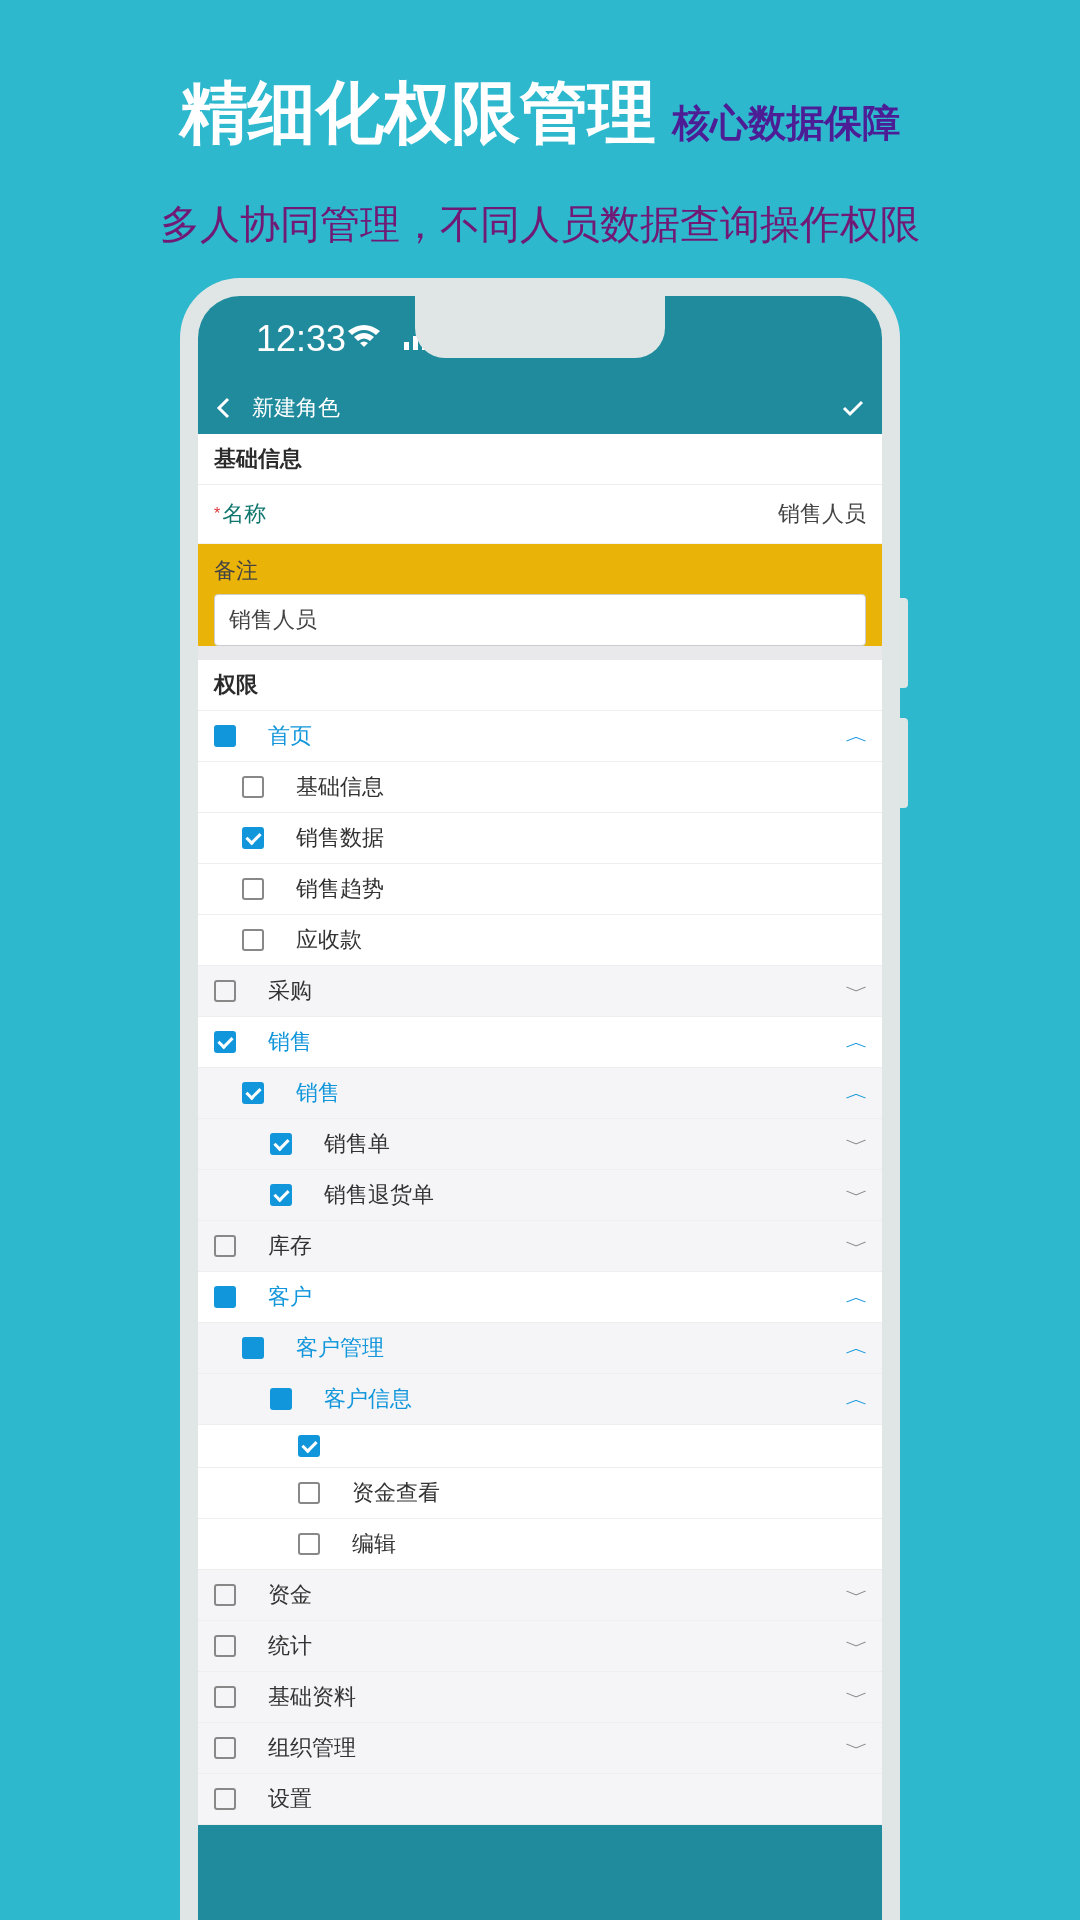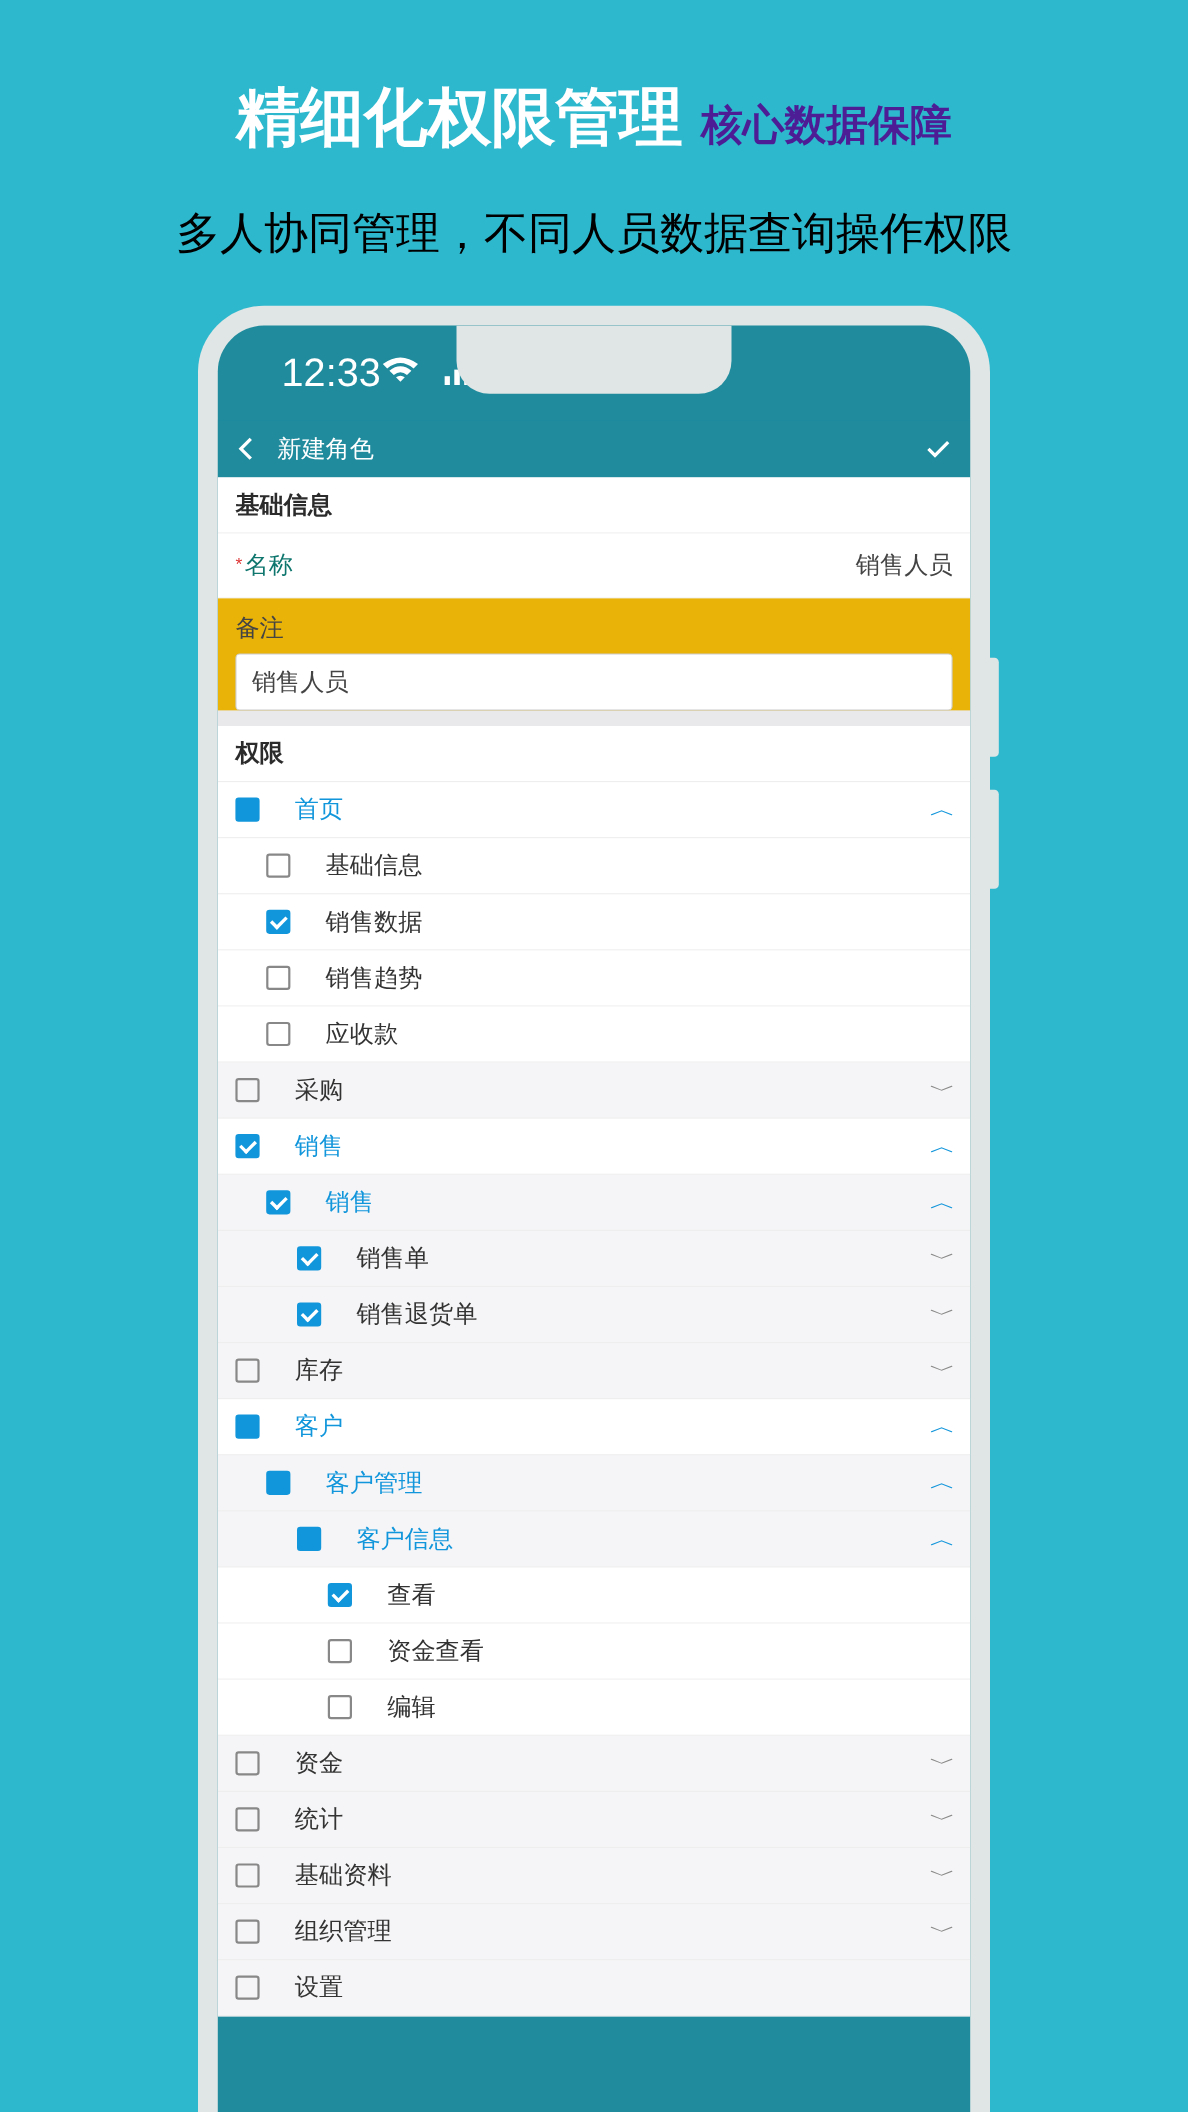--- a/index.html
+++ b/index.html
@@ -9,36 +9,36 @@
   width: 1080px;
   height: 1920px;
   overflow: hidden;
   position: relative;
 }
 .promo-heading {
   text-align: center;
   padding-top: 68px;
 }
 .promo-title {
-  font-size: 58px;
+  font-size: 68px;
   font-weight: bold;
   color: #fff;
   display: inline-block;
 }
 .promo-sub {
   font-size: 38px;
   font-weight: bold;
   color: #4c1d95;
   display: inline-block;
   margin-left: 12px;
 }
 .promo-desc {
   text-align: center;
   font-size: 40px;
-  color: #000000;
+  color: #701a75;
   margin-top: 38px;
   font-weight: 300;
 }
 .phone {
   position: absolute;
   left: 50%;
   transform: translateX(-50%);
   top: 278px;
   width: 720px;
   height: 1660px;
@@ -288,21 +288,20 @@
             <span class="perm-label blue">客户管理</span>
             <span class="chev blue">︿</span>
           </div>
           <div class="perm-row indent-2 sub">
             <span class="checkbox partial"></span>
             <span class="perm-label blue">客户信息</span>
             <span class="chev blue">︿</span>
           </div>
           <div class="perm-row indent-3">
             <span class="checkbox checked"></span>
-            <span class="perm-label">查看</span>
           </div>
           <div class="perm-row indent-3">
             <span class="checkbox"></span>
             <span class="perm-label">资金查看</span>
           </div>
           <div class="perm-row indent-3">
             <span class="checkbox"></span>
             <span class="perm-label">编辑</span>
           </div>
           <div class="perm-row indent-0 sub">

